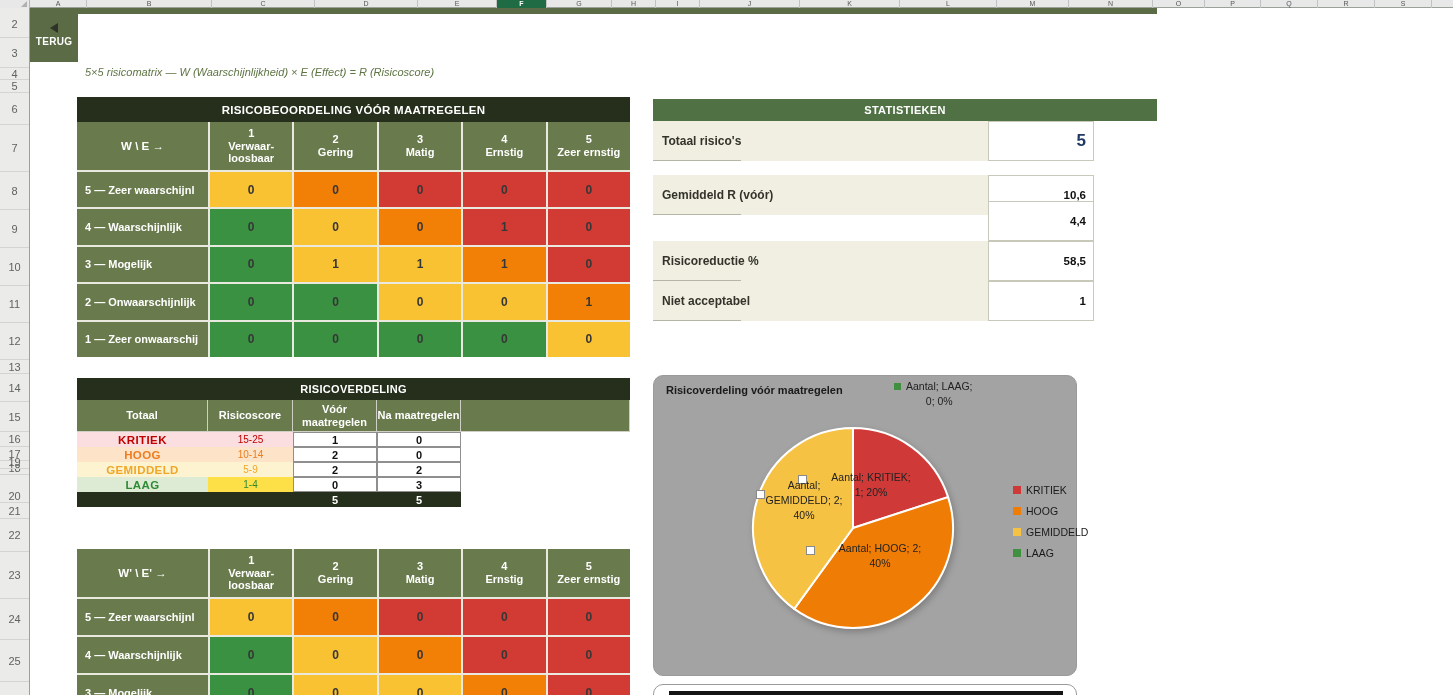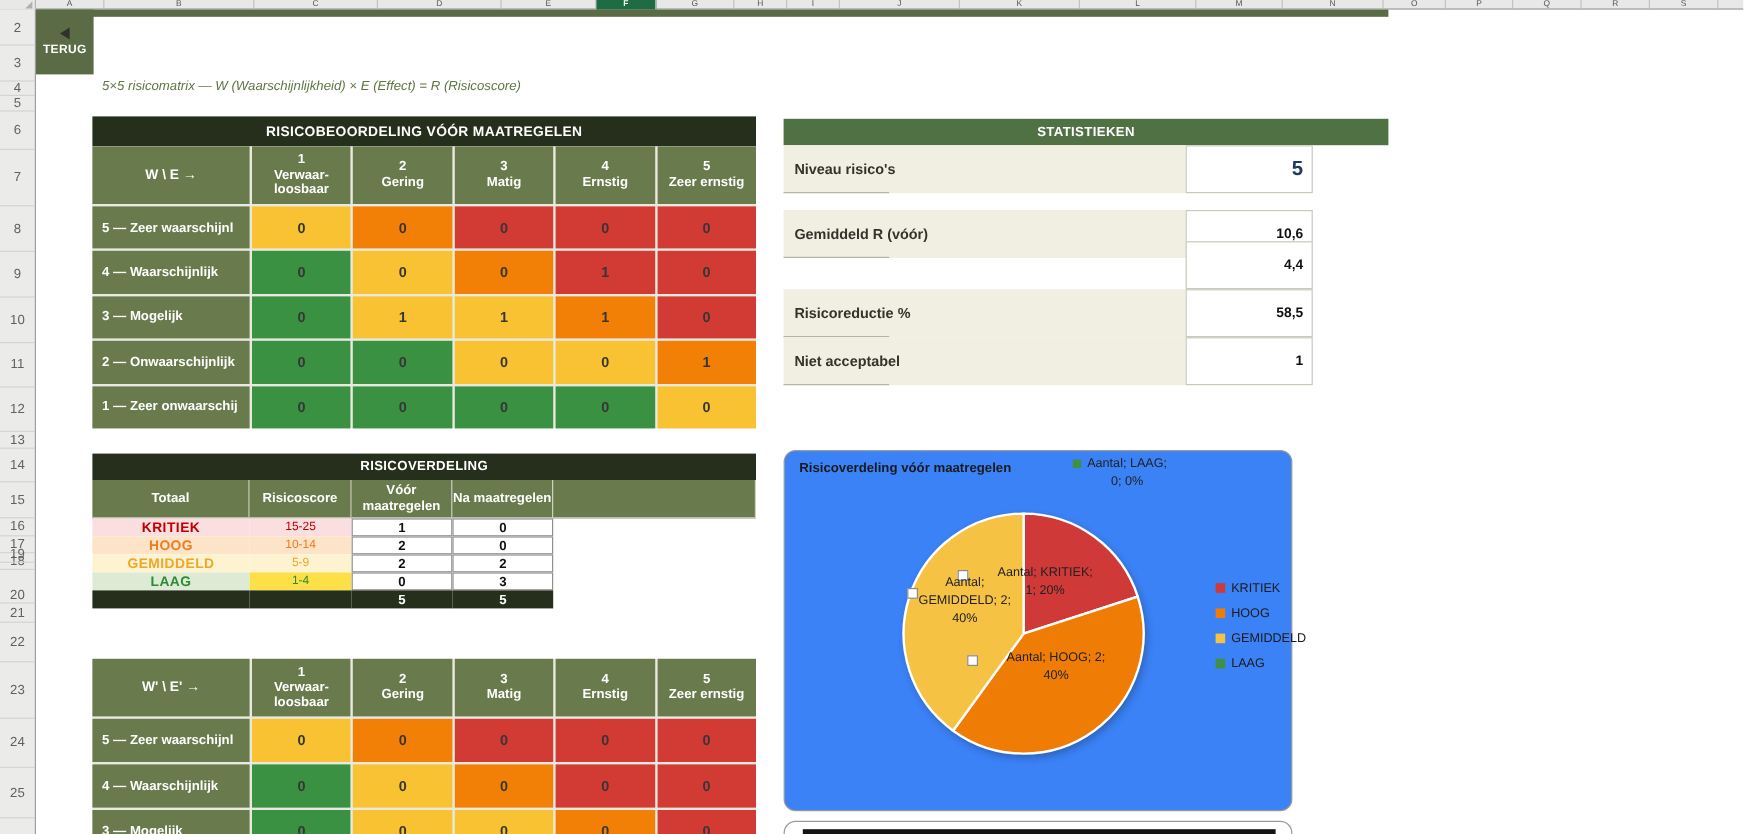--- a/index.html
+++ b/index.html
@@ -45,21 +45,21 @@
 
   
   .stats{position:absolute;left:653px;top:121px;width:504px;height:200px;}
   .strow{position:absolute;left:0;width:439px;height:40px;}
   .statlbl{position:absolute;left:0;top:0;width:335px;height:40px;background:#f0efe2;color:#33332b;font-weight:bold;font-size:12px;display:flex;align-items:center;padding-left:9px;box-sizing:border-box;}
   .statlbl::after{content:"";position:absolute;left:0;bottom:0;width:88px;height:1px;background:#b5b5a6;}
   .statval{position:absolute;left:335px;top:0;width:106px;height:40px;background:#fff;border:1px solid #c9c9bb;display:flex;align-items:center;justify-content:flex-end;padding-right:7px;font-weight:bold;font-size:11.5px;color:#111;box-sizing:border-box;}
   .statval.big{font-size:17px;color:#1f3864;}
 
   
-  .chartbox{position:absolute;left:653px;top:375px;width:424px;height:301px;background:#3b82f6;border:1px solid #9a9a9a;border-radius:10px;box-sizing:border-box;}
+  .chartbox{position:absolute;left:653px;top:375px;width:424px;height:301px;background:#a3a3a3;border:1px solid #9a9a9a;border-radius:10px;box-sizing:border-box;}
   .chart-title{position:absolute;left:12px;top:8px;font-size:11px;font-weight:bold;color:#1a1a1a;}
   .pie{position:absolute;left:83px;top:36px;filter:drop-shadow(2px 3px 3px rgba(0,0,0,.22));}
   .plabel{position:absolute;font-size:10.5px;color:#222;text-align:center;line-height:15px;transform:translateX(-50%);white-space:nowrap;}
   .pmark{position:absolute;width:7px;height:7px;background:#fff;border:1px solid #8a8a8a;}
   .toplabel{position:absolute;left:240px;top:3px;display:flex;gap:5px;font-size:10.5px;color:#222;line-height:15px;}
   .toplabel .sq{width:7px;height:7px;margin-top:4px;}
   .legend{position:absolute;left:359px;top:108px;}
   .litem{display:flex;align-items:center;gap:5px;margin-bottom:9px;font-size:10.5px;color:#1a1a1a;}
   .litem .sq{width:8px;height:8px;}
 
@@ -186,21 +186,21 @@
     <div class="mc" style="background-color: rgb(58, 145, 66);">0</div>
     <div class="mc" style="background-color: rgb(58, 145, 66);">0</div>
     <div class="mc" style="background-color: rgb(58, 145, 66);">0</div>
     <div class="mc" style="background-color: rgb(58, 145, 66);">0</div>
     <div class="mc" style="background-color: rgb(249, 194, 51);">0</div>
   </div>
 
   <div class="banner" style="left: 653px; top: 99px; width: 504px; height: 22px; font-size: 11px; background-color: rgb(80, 113, 68);">STATISTIEKEN</div>
   <div class="stats">
     <div class="strow" style="top:0;">
-      <div class="statlbl">Niveau risico's</div>
+      <div class="statlbl">Totaal risico's</div>
       <div class="statval big">5</div>
     </div>
     <div class="strow" style="top:54px;">
       <div class="statlbl">Gemiddeld R (vóór)</div>
       <div class="statval">10,6</div>
     </div>
     <div class="strow" style="top:80px;">
       <div class="statval">4,4</div>
     </div>
     <div class="strow" style="top:120px;">

